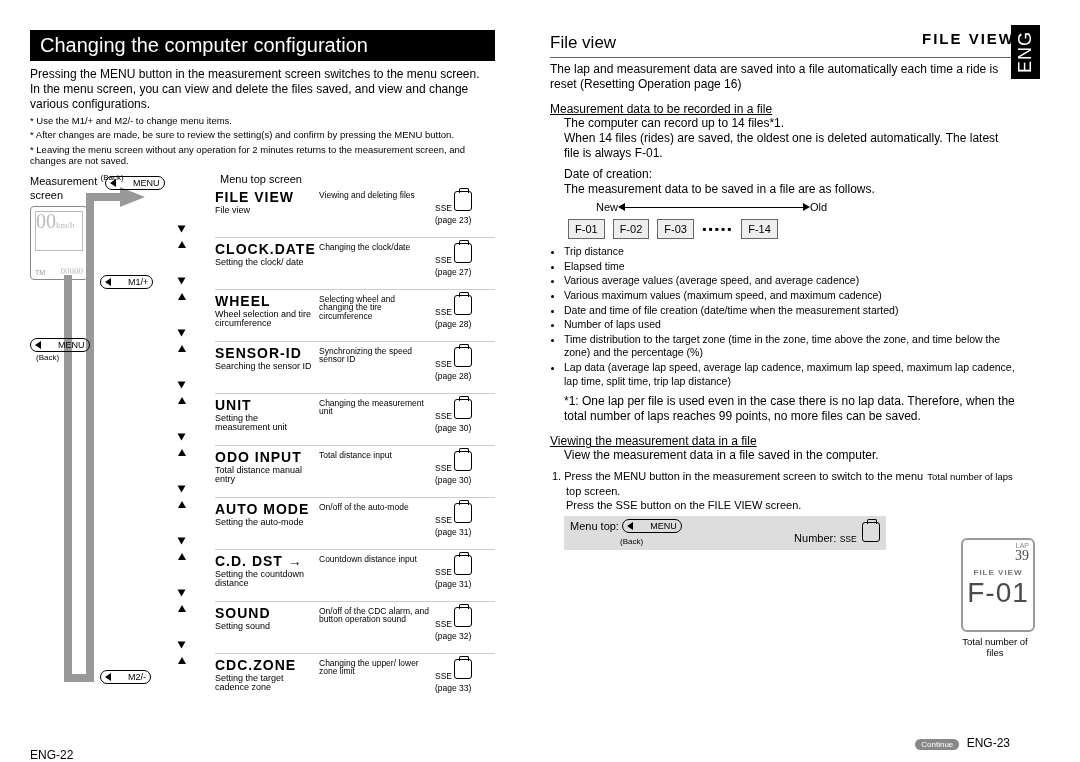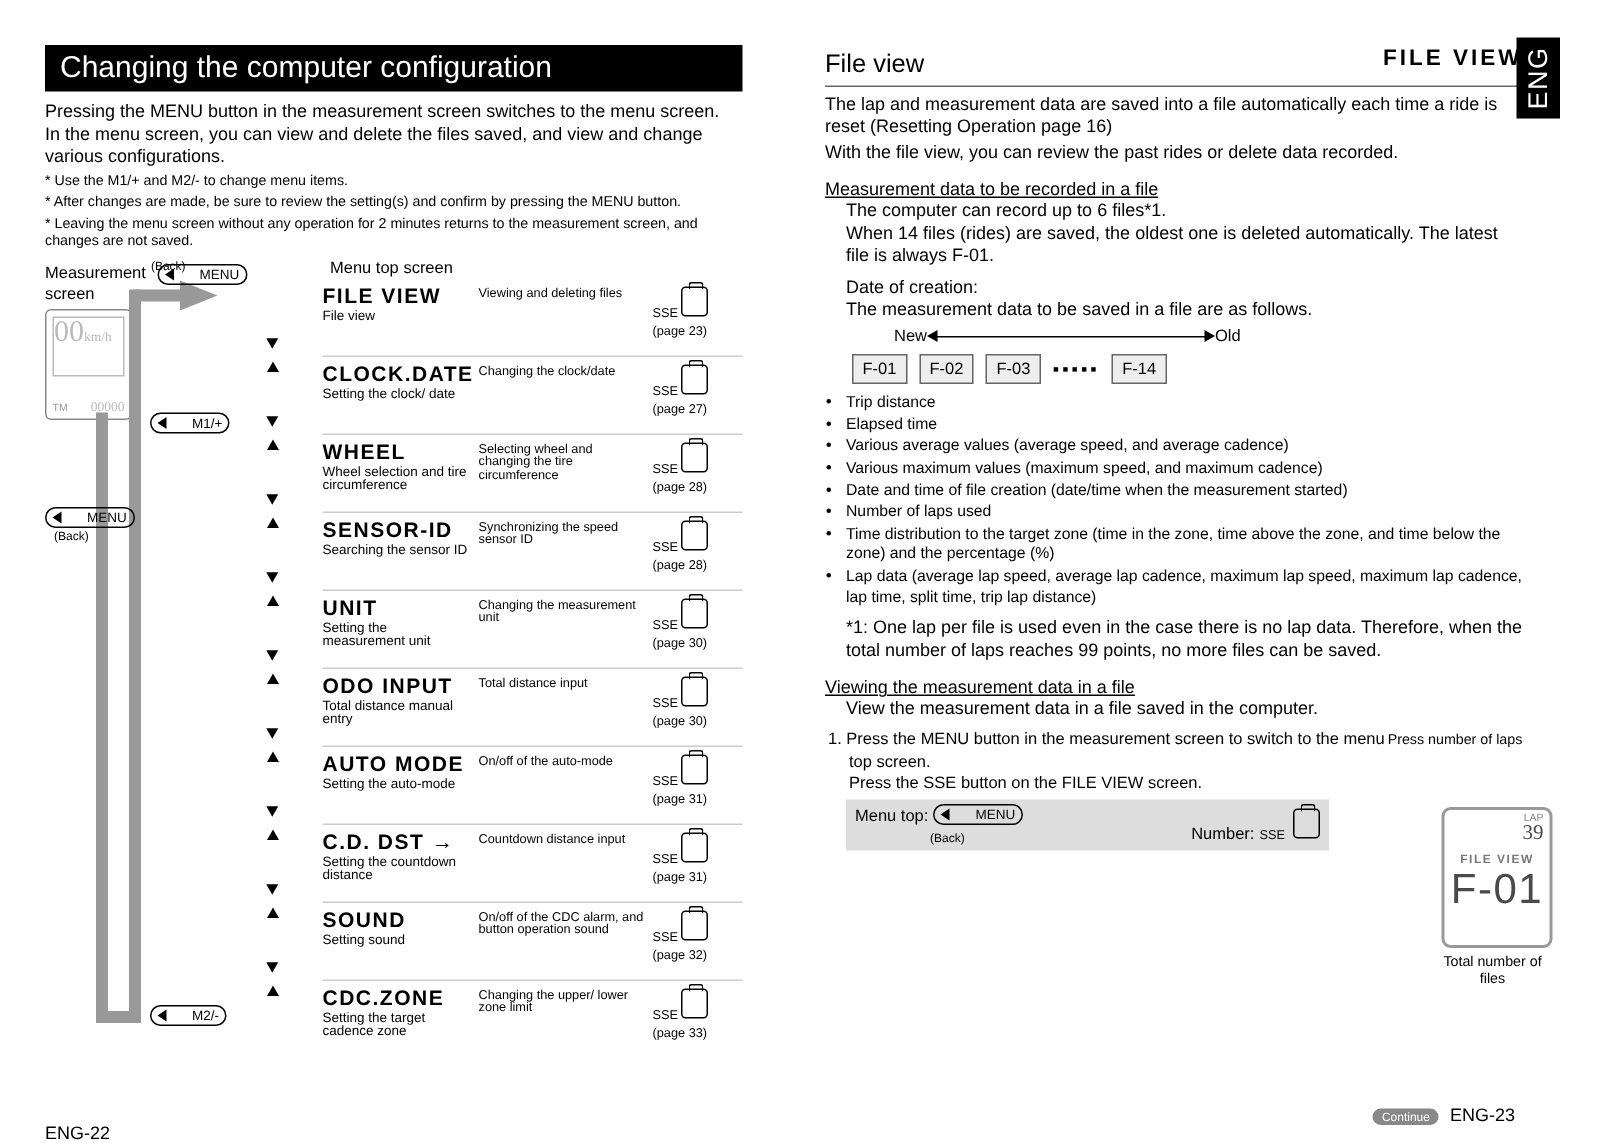--- a/index.html
+++ b/index.html
@@ -281,24 +281,23 @@
     <div class="footer-l">ENG-22</div>
   </div>
 
   <div class="right-page">
     <div class="side-tab">ENG</div>
 
     <span class="lcd-title">FILE VIEW</span>
     <div class="h1r">File view</div>
     <div style="clear:both;border-top:1px solid #666;margin-bottom:4px"></div>
     <div class="intro">The lap and measurement data are saved into a file automatically each time a ride is reset (Resetting Operation page 16)</div>
-    <div class="intro" style="margin-top:2px">With the file view, you can review the past rides or delete data recorded.</div>
 
     <div class="subh">Measurement data to be recorded in a file</div>
-    <div class="intro" style="margin-left:14px">The computer can record up to 6 files*1.</div>
+    <div class="intro" style="margin-left:14px">The computer can record up to 14 files*1.</div>
     <div class="intro" style="margin-left:14px">When 14 files (rides) are saved, the oldest one is deleted automatically. The latest file is always F-01.</div>
     <div class="intro" style="margin-left:14px;margin-top:6px">Date of creation:</div>
 
     <div class="intro" style="margin-left:14px">The measurement data to be saved in a file are as follows.</div>
     <div class="newold">
       <span style="margin-left:28px">New</span>
       <div class="arrow-hline" style="width:180px;flex:none"></div>
       <span>Old</span>
     </div>
     <div class="file-seq">
@@ -339,21 +338,21 @@
             <span style="font-size:8px;margin-left:50px">(Back)</span>
           </span>
           <span>
             <span class="label-sm">Number:</span>
             <span class="ssb-lbl">SSE</span>
             <span class="btn-icon"></span>
           </span>
         </div>
       </div>
       <div style="width:90px;text-align:center">
-        <div class="caption-sm">Press number of laps</div>
+        <div class="caption-sm">Total number of laps</div>
       </div>
     </div>
 
     <div class="device-small">
       <span class="dev-lap">LAP</span>
       <span class="dev-lap-num">39</span>
       <div class="dev-fv" style="margin-top:28px">FILE VIEW</div>
       <div class="dev-lcd" style="margin-top:0">F-01</div>
     </div>
     <div style="position:absolute;right:5px;top:634px;width:80px;text-align:center" class="caption-sm">Total number of files</div>

